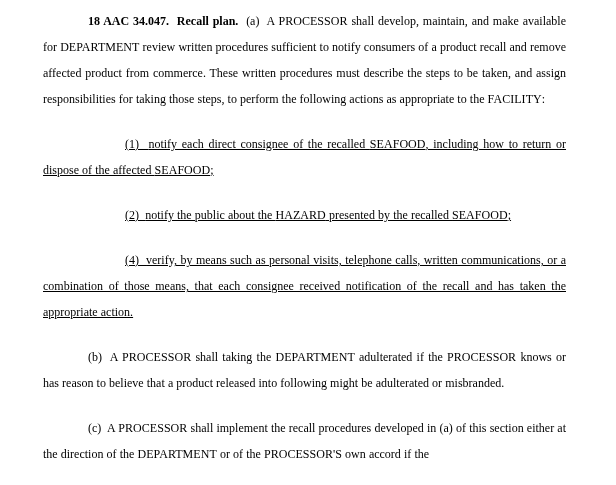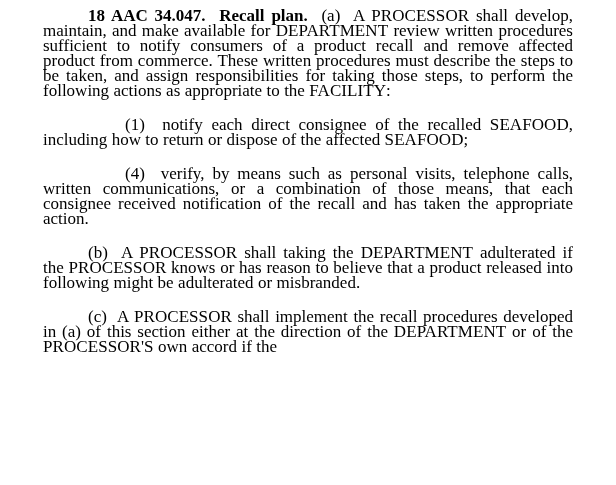--- a/index.html
+++ b/index.html
@@ -19,37 +19,38 @@
   .page {
     position: relative;
     width: 616px;
     height: 485px;
     background: #ffffff;
     box-sizing: border-box;
     padding: 8px 38px 0 43px;
   }
 
   .para {
-    font-size: 17px;
-    line-height: 15px;
+    font-size: 12px;
+    line-height: 26px;
     text-align: justify;
     text-justify: inter-word;
-    margin: 0 5px 19px 0;
+    margin: 0 12px 19px 0;
     hyphens: none;
     word-spacing: 0.01em;
   }
 
   
   .para.lettered {
     text-indent: 45px;
   }
 
   
   .para.numbered {
     text-indent: 82px;
+    text-decoration: underline;
   }
 
   .heading {
     font-weight: bold;
   }
 
   
   .sc {
     font-variant: small-caps;
     font-feature-settings: "smcp" 1;
@@ -62,20 +63,21 @@
 </style>
 </head>
 <body>
 
 <div class="page">
 
   <p class="para lettered"><span class="heading">18 AAC 34.047.</span><span>&nbsp; </span><span class="heading">Recall plan.</span><span>&nbsp; </span><span class="lbl">(a)</span><span>&nbsp; </span><span>A </span><span class="sc">PROCESSOR</span><span> shall develop, maintain, and make available for </span><span class="sc">DEPARTMENT</span><span> review written procedures sufficient to notify consumers of a product recall and remove affected product from commerce. These written procedures must describe the steps to be taken, and assign responsibilities for taking those steps, to perform the following actions as appropriate to the </span><span class="sc">FACILITY</span><span>:</span></p>
 
   <p class="para numbered"><span class="lbl">(1)</span><span>&nbsp; </span><span>notify each direct consignee of the recalled </span><span class="sc">SEAFOOD</span><span>, including how to return or dispose of the affected </span><span class="sc">SEAFOOD</span><span>;</span></p>
 
+  <p class="para numbered"><span class="lbl">(2)</span><span>&nbsp; </span><span>notify the public about the </span><span class="sc">HAZARD</span><span> presented by the recalled </span><span class="sc">SEAFOOD</span><span>;</span></p>
 
 
   <p class="para numbered"><span class="lbl">(4)</span><span>&nbsp; </span><span>verify, by means such as personal visits, telephone calls, written communications, or a combination of those means, that each consignee received notification of the recall and has taken the appropriate action.</span></p>
 
   <p class="para lettered"><span class="lbl">(b)</span><span>&nbsp; </span><span>A </span><span class="sc">PROCESSOR</span><span> shall taking the </span><span class="sc">DEPARTMENT</span><span> adulterated if the </span><span class="sc">PROCESSOR</span><span> knows or has reason to believe that a product released into following might be adulterated or misbranded.</span></p>
 
   <p class="para lettered"><span class="lbl">(c)</span><span>&nbsp; </span><span>A </span><span class="sc">PROCESSOR</span><span> shall implement the recall procedures developed in (a) of this section either at the direction of the </span><span class="sc">DEPARTMENT</span><span> or of the </span><span class="sc">PROCESSOR'S</span><span> own accord if the </span></p>
 
 </div>
 

